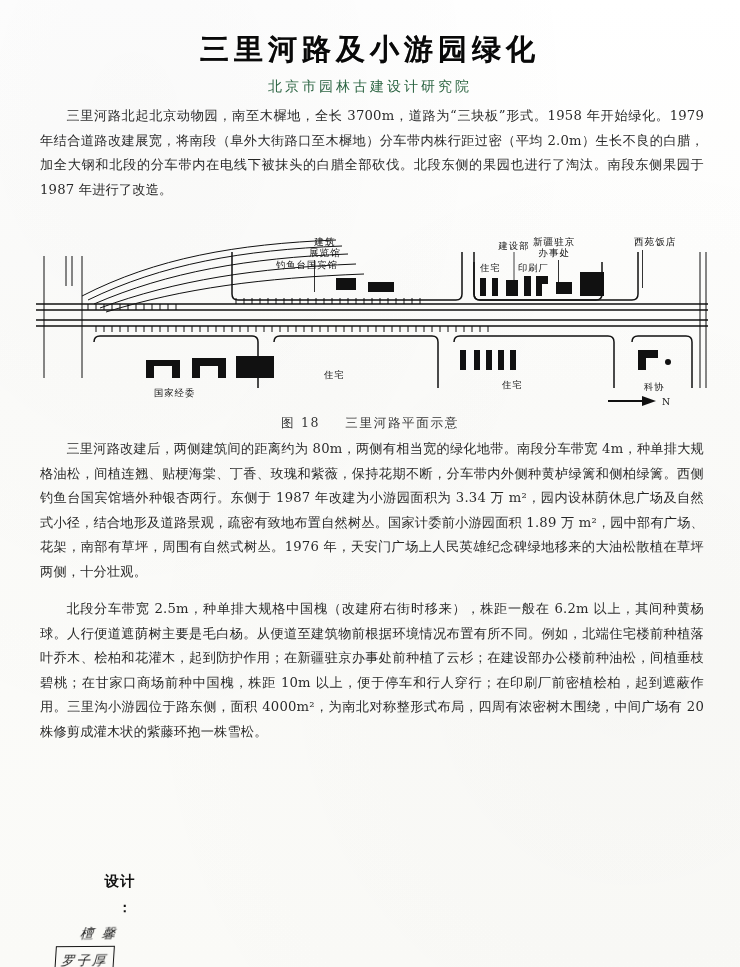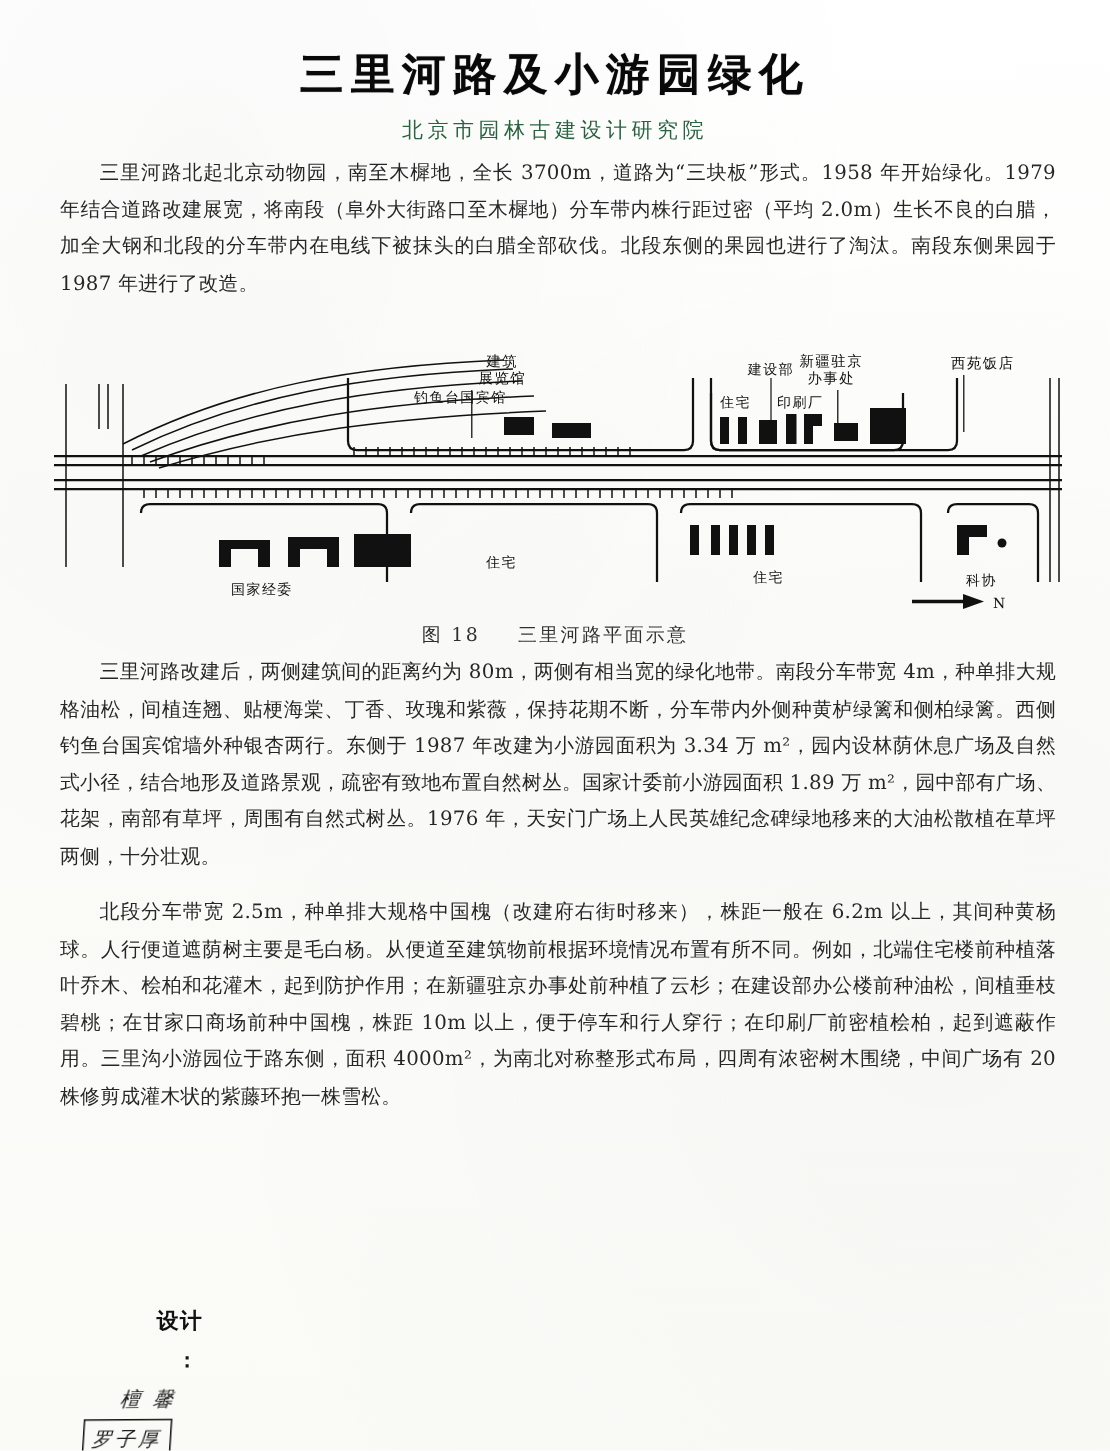--- a/index.html
+++ b/index.html
@@ -297,21 +297,21 @@
       <line class="rd2" x1="664" y1="14" x2="664" y2="150"></line>
       <line class="rd2" x1="670" y1="14" x2="670" y2="150"></line>
 
       <g>
         <line x1="572" y1="163" x2="608" y2="163" stroke="#111" stroke-width="2.2"></line>
         <path class="bk" d="M606,158 L620,163 L606,168 Z"></path>
       </g>
       <text class="lbl" x="626" y="167" font-size="10.5">N</text>
     </svg>
 
-    <div style="position:absolute;left:283px;top:-2px;text-align:center;font-family:'DejaVu Serif','Liberation Serif',serif;font-size:9.6px;line-height:11px;letter-spacing:1px;color:#111;">
+    <div style="position:absolute;left:273px;top:-2px;text-align:center;font-family:'DejaVu Serif','Liberation Serif',serif;font-size:9.6px;line-height:11px;letter-spacing:1px;color:#111;">
       <span>建筑</span><br>
       <span>展览馆</span>
     </div>
     <div style="position:absolute;left:278px;top:22px;width:1px;height:32px;background:#111;opacity:.85;"></div>
 
     <div style="position:absolute;left:497px;top:-2px;text-align:center;font-family:'DejaVu Serif','Liberation Serif',serif;font-size:9.6px;line-height:11px;letter-spacing:1px;color:#111;">
       <span>新疆驻京</span><br>
       <span>办事处</span>
     </div>
     <div style="position:absolute;left:522px;top:22px;width:1px;height:28px;background:#111;opacity:.85;"></div>

